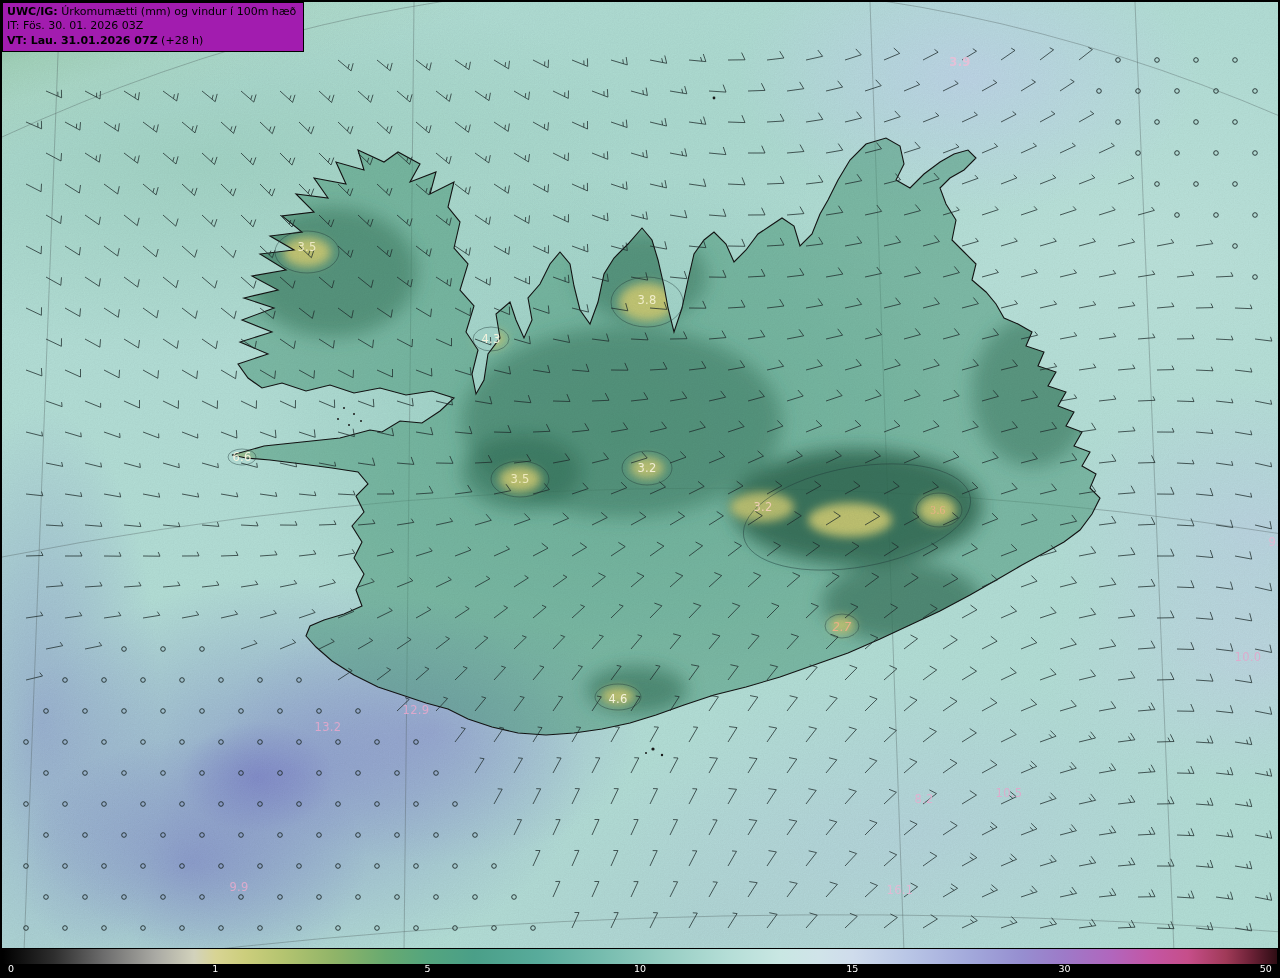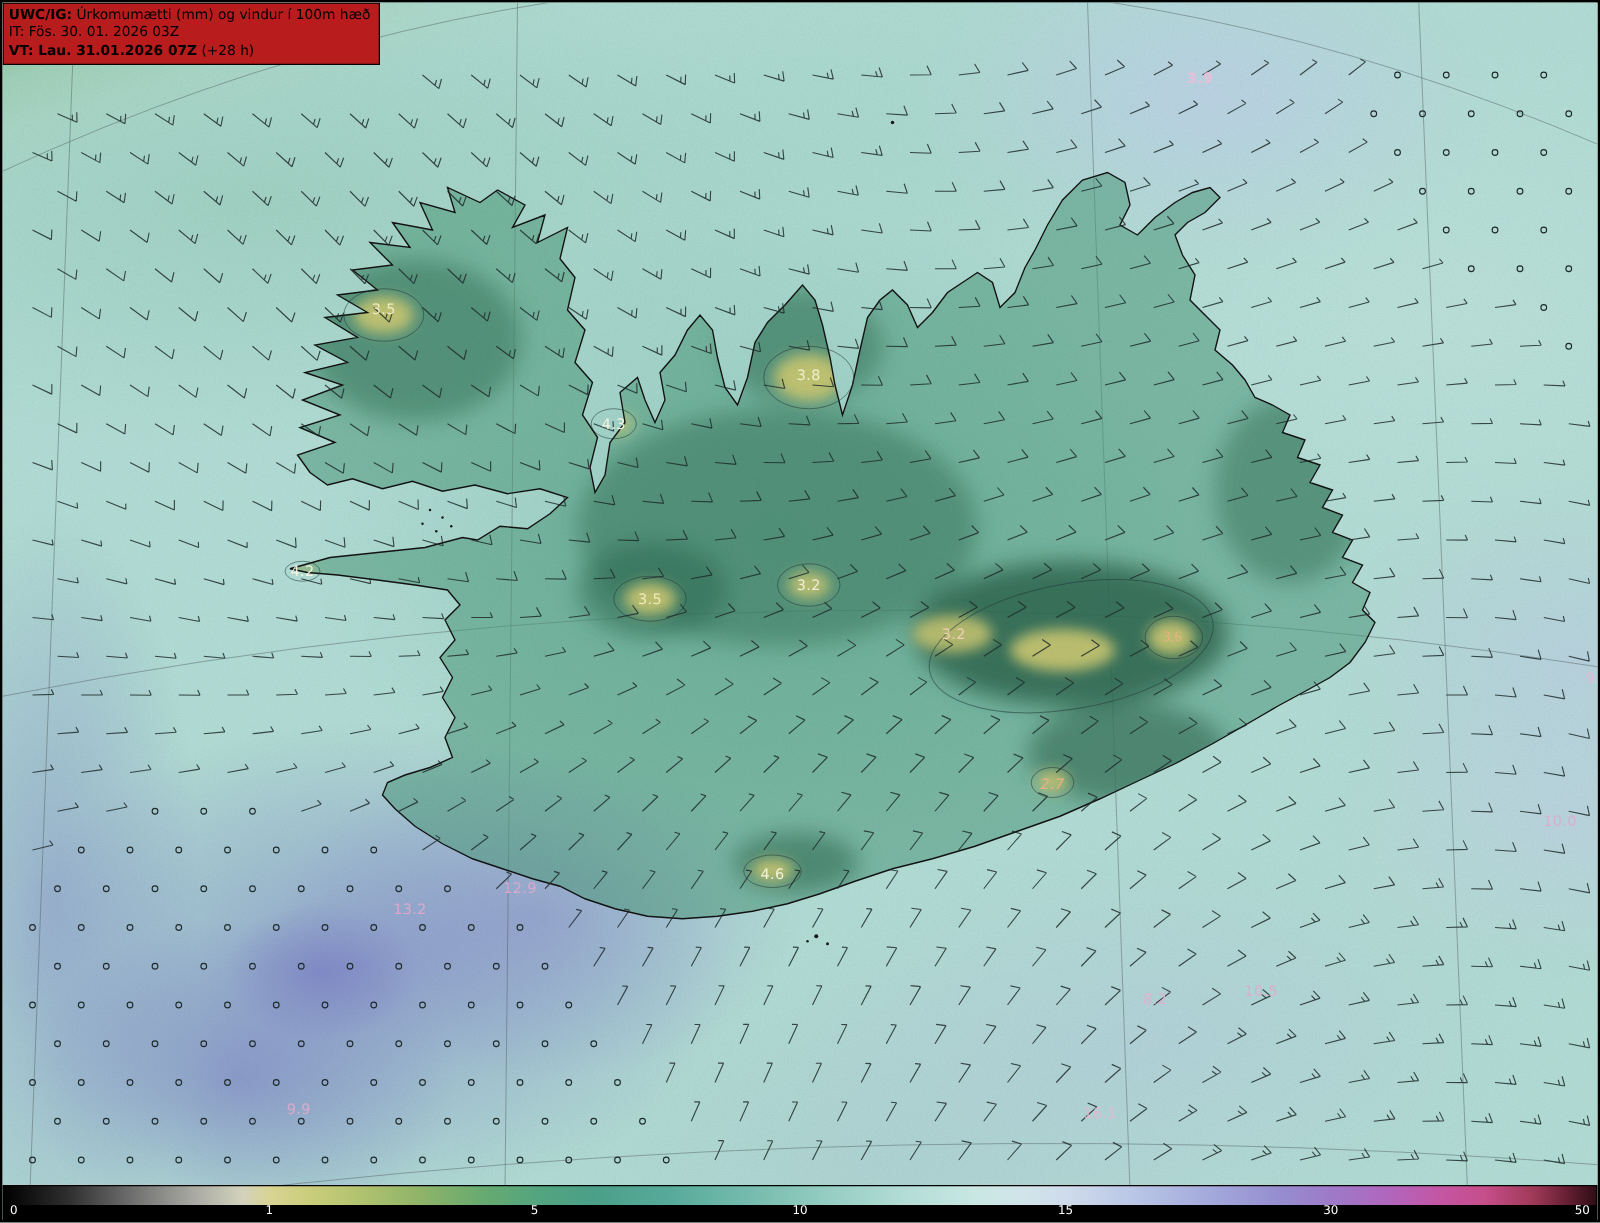--- a/index.html
+++ b/index.html
@@ -28,21 +28,21 @@
       radial-gradient(600px 260px at 200px 160px, rgba(140,200,175,0.40), rgba(140,200,175,0) 75%),
       radial-gradient(500px 300px at 1150px 250px,rgba(200,235,228,0.50), rgba(200,235,228,0) 75%),
       radial-gradient(600px 300px at 640px 120px, rgba(160,215,200,0.35), rgba(160,215,200,0) 75%);
   }
   svg.mapsvg{position:absolute;top:0;left:0;}
   .plabel{
     position:absolute;transform:translate(-50%,-50%);
     font-size:11.5px;letter-spacing:.3px;white-space:nowrap;opacity:.95;
   }
   .titlebox{
-    position:absolute;top:0;left:0;background:#b91c1c;border:1px solid #000;
+    position:absolute;top:0;left:0;background:#a21caf;border:1px solid #000;
     padding:2px 7px 3px 4px;font-size:11px;line-height:1.3;color:#000;
     width:max-content;z-index:30;
   }
   .titlebox b{font-weight:bold;}
   .colorbar{position:absolute;left:0;right:0;bottom:0;height:28px;background:#000;z-index:25;}
   .cbgrad{position:absolute;left:1px;right:1px;top:1px;height:15px;}
   .cbticks{position:absolute;left:1px;right:1px;top:15px;height:13px;}
   .cbtick{
     position:absolute;top:1px;transform:translateX(-50%);
     color:#fff;font-size:9.5px;line-height:1;
@@ -272,32 +272,32 @@
           <circle cx="453" cy="926" r="2.3" fill="none" stroke="#1e2b2b" stroke-width="0.9"></circle>
           <circle cx="492" cy="926" r="2.3" fill="none" stroke="#1e2b2b" stroke-width="0.9"></circle>
           <circle cx="531" cy="926" r="2.3" fill="none" stroke="#1e2b2b" stroke-width="0.9"></circle>
         </g>
     </svg>
 
     <div id="labels">
         <div class="plabel" style="left: 305px; top: 245px; color: rgb(240, 236, 200);">3.5</div>
         <div class="plabel" style="left: 645px; top: 298px; color: rgb(244, 240, 208);">3.8</div>
         <div class="plabel" style="left: 489px; top: 337px; color: rgb(248, 246, 224);">4.3</div>
-        <div class="plabel" style="left: 240px; top: 455px; color: rgb(248, 246, 224);">4.2</div>
+        <div class="plabel" style="left: 240px; top: 455px; color: rgb(248, 246, 224);">6.6</div>
         <div class="plabel" style="left: 518px; top: 477px; color: rgb(240, 236, 192);">3.5</div>
         <div class="plabel" style="left: 645px; top: 466px; color: rgb(244, 240, 216);">3.2</div>
         <div class="plabel" style="left: 761px; top: 505px; color: rgb(242, 208, 184);">3.2</div>
         <div class="plabel" style="left: 936px; top: 508px; color: rgb(238, 176, 136); font-family: Liberation Serif, serif;">3.6</div>
         <div class="plabel" style="left: 840px; top: 625px; color: rgb(238, 176, 136); font-style: italic;">2.7</div>
         <div class="plabel" style="left: 616px; top: 697px; color: rgb(248, 246, 224);">4.6</div>
         <div class="plabel" style="left: 414px; top: 708px; color: rgb(224, 168, 204);">12.9</div>
         <div class="plabel" style="left: 326px; top: 725px; color: rgb(224, 168, 204);">13.2</div>
         <div class="plabel" style="left: 237px; top: 885px; color: rgb(223, 171, 205); text-align: right;">9.9</div>
         <div class="plabel" style="left: 700px; top: 960px; color: rgb(228, 184, 212);">7.8</div>
-        <div class="plabel" style="left: 878px; top: 888px; color: rgb(228, 184, 212);">16.1</div>
+        <div class="plabel" style="left: 898px; top: 888px; color: rgb(228, 184, 212);">16.1</div>
         <div class="plabel" style="left: 922px; top: 797px; color: rgb(226, 176, 208);">8.2</div>
         <div class="plabel" style="left: 1007px; top: 771px; color: rgb(223, 171, 205); margin-top: 20px;">10.5</div>
         <div class="plabel" style="left: 1246px; top: 655px; color: rgb(223, 171, 205);">10.0</div>
         <div class="plabel" style="left: 1247px; top: 540px; color: rgb(228, 184, 212); margin-left: 29px;">9.3</div>
         <div class="plabel" style="left: 958px; top: 60px; color: rgb(232, 192, 216); font-weight: bold;">3.9</div>
       </div>
 
     <div class="titlebox">
       <div><b>UWC/IG:</b><span> Úrkomumætti (mm) og vindur í 100m hæð</span></div>
       <div>IT: Fös. 30. 01. 2026 03Z</div>

